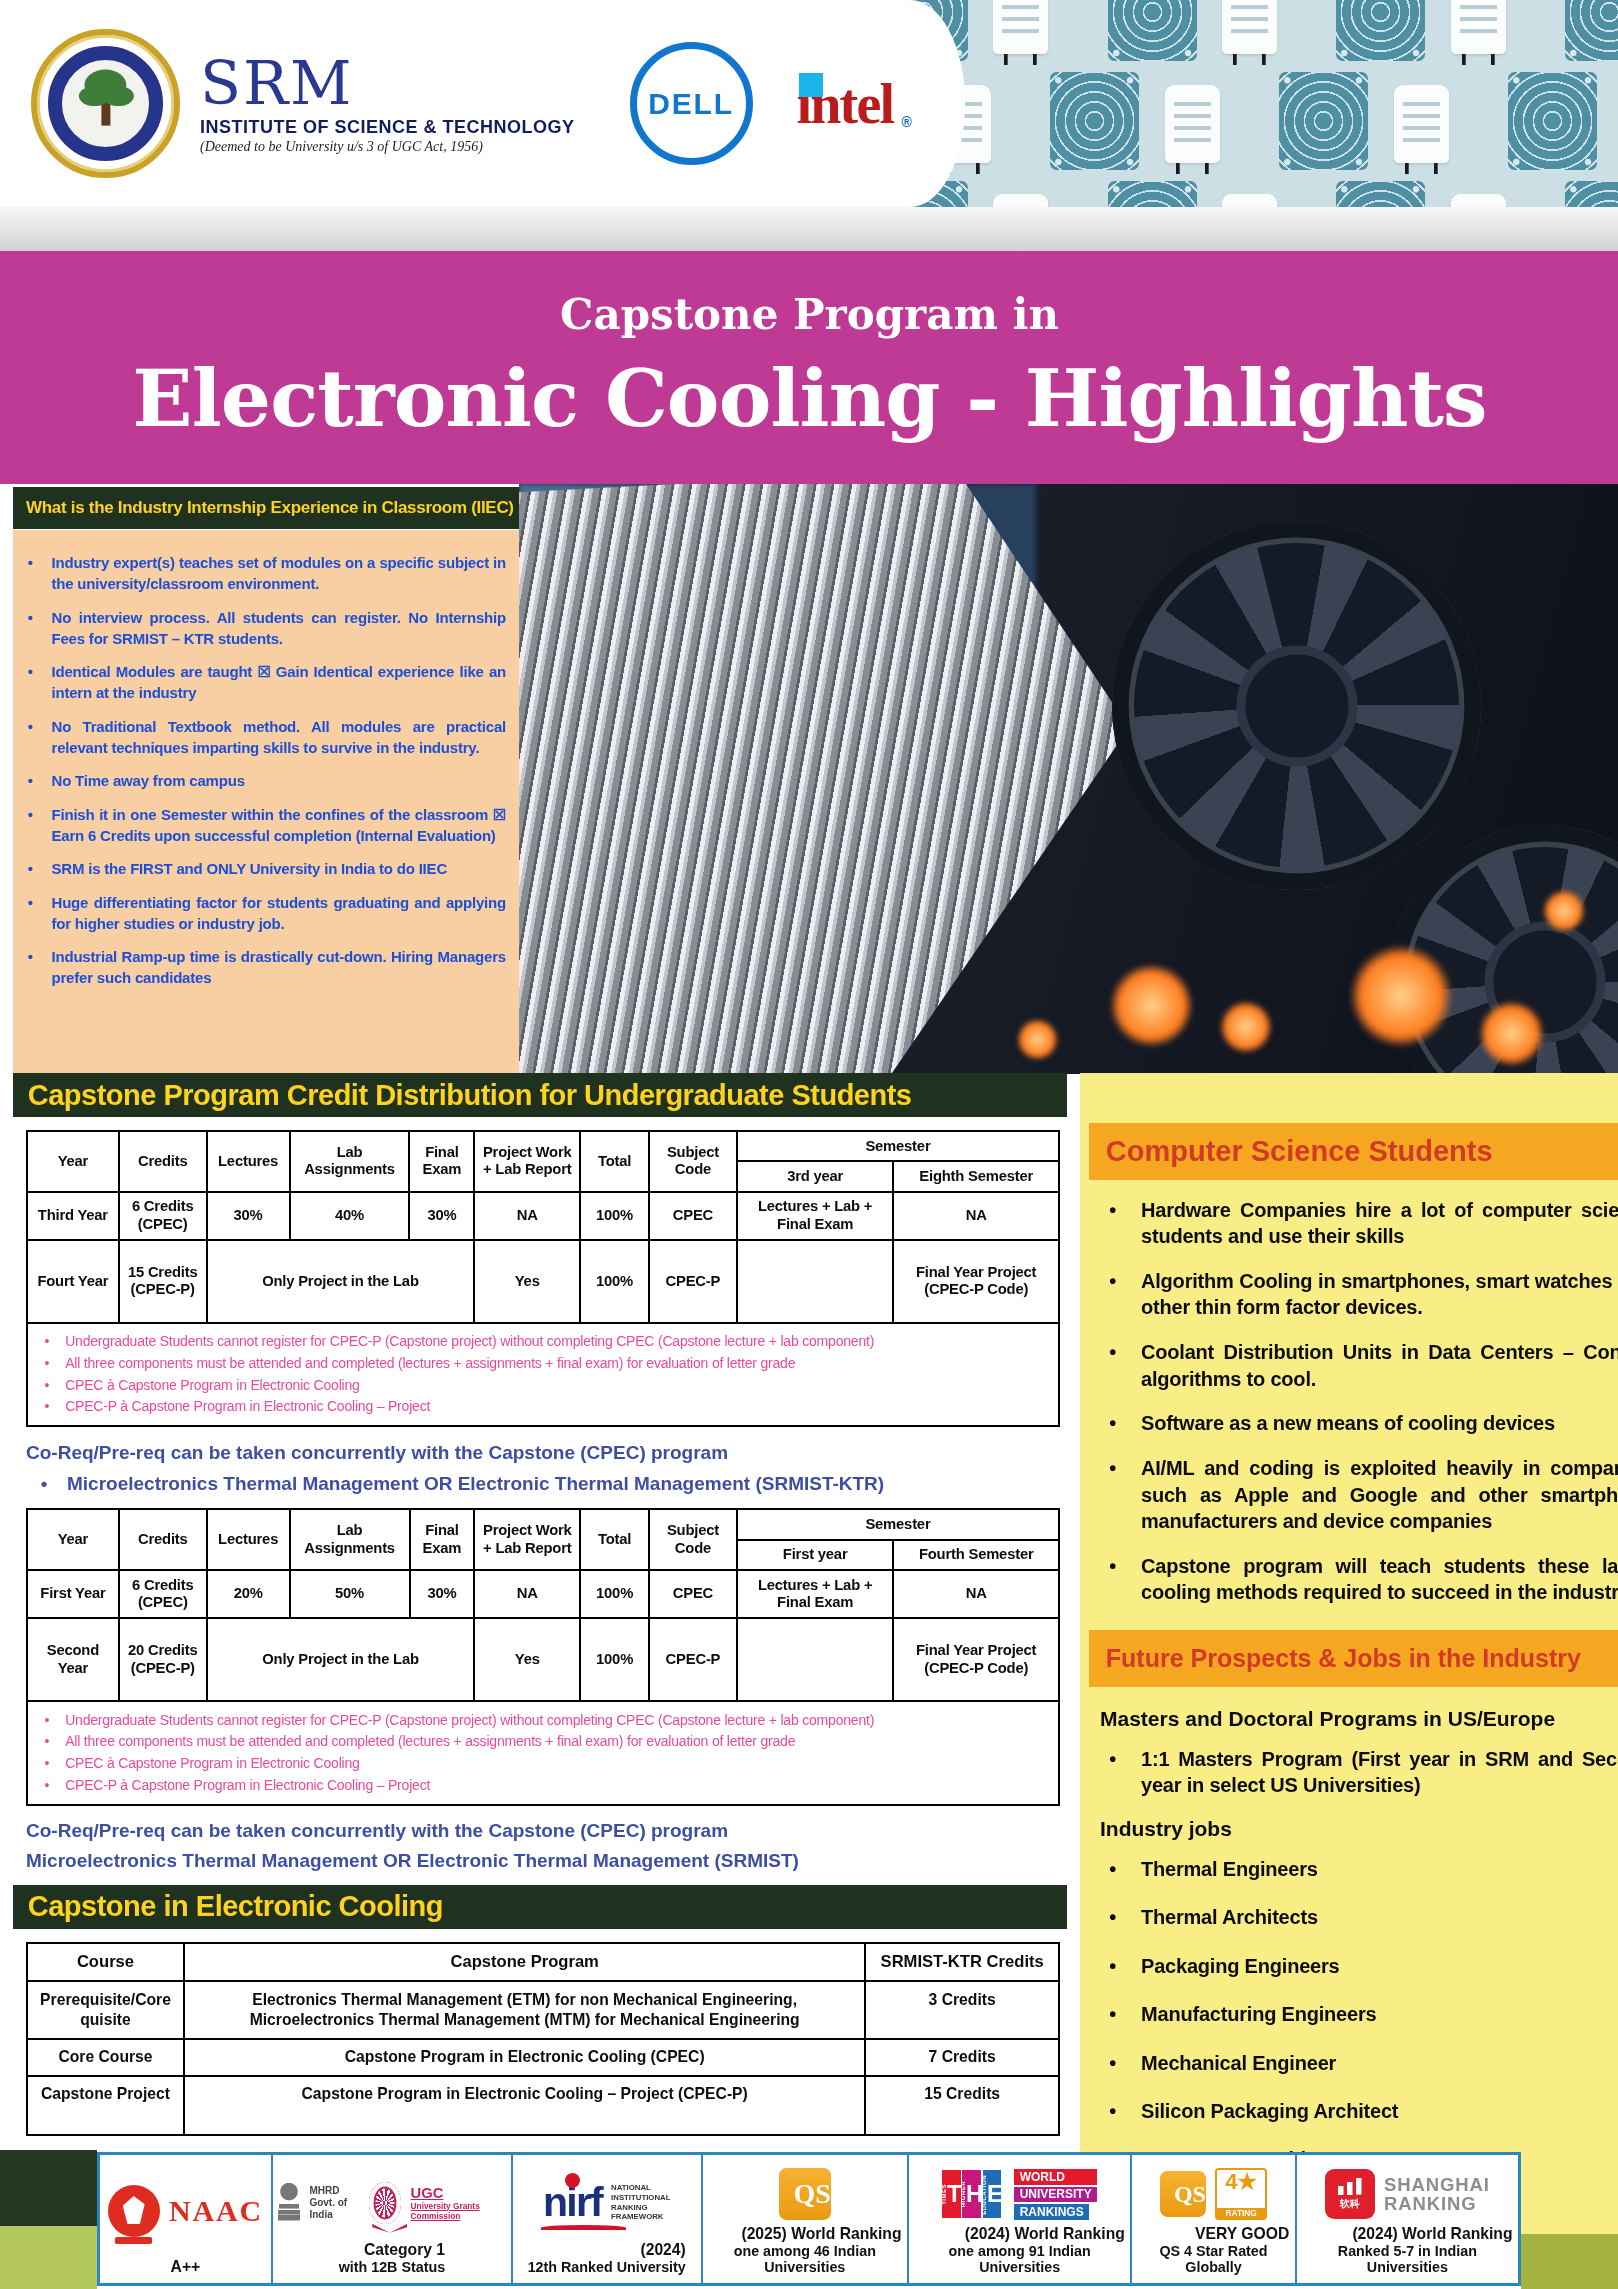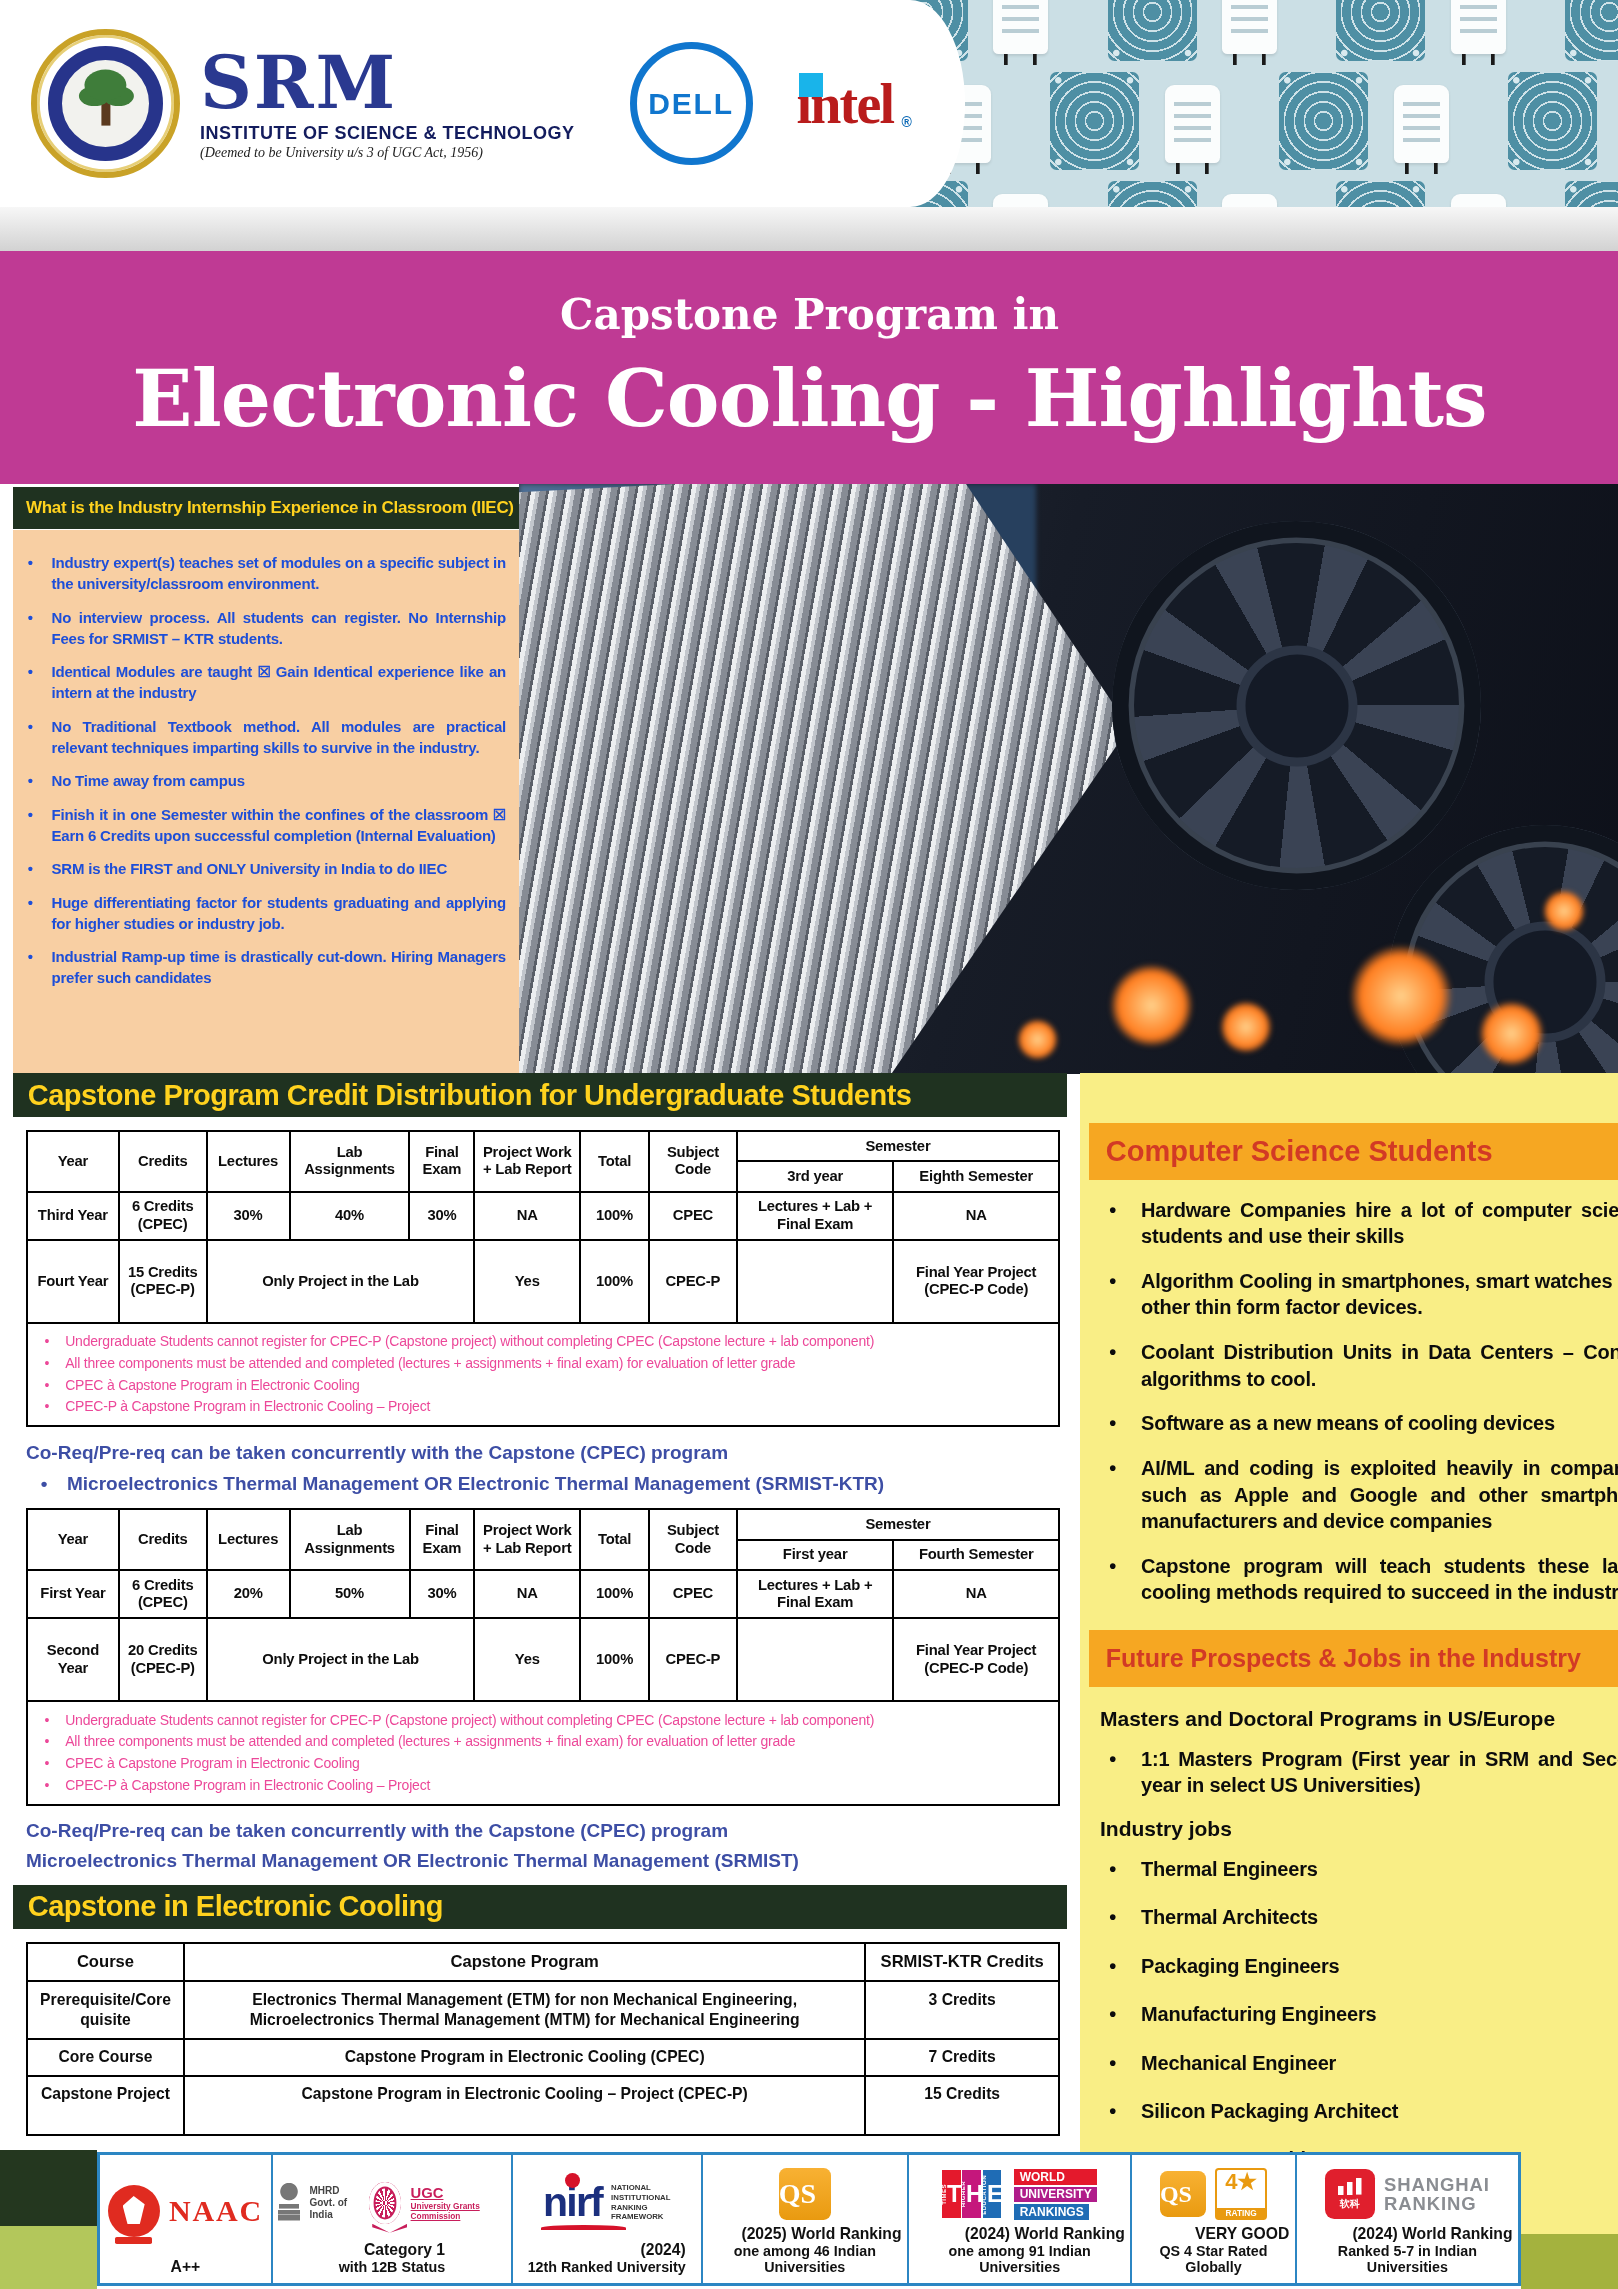--- a/index.html
+++ b/index.html
@@ -27,21 +27,21 @@
   .logo-card{position:absolute;left:0;top:0;width:965px;height:207px;background:#fff;
      border-radius:0 55px 55px 0 / 0 103px 103px 0;display:flex;align-items:center;padding-left:31px;box-sizing:border-box;z-index:2;}
   .seal{position:relative;width:137px;height:137px;border-radius:50%;background:#fff;
      border:6.5px solid #c9a227;box-shadow:0 0 0 2.8px #e7cf77 inset;flex:0 0 auto;}
   .seal::before{content:"";position:absolute;left:11px;top:11px;right:11px;bottom:11px;border-radius:50%;
      border:14.8px solid #27348b;background:#f2f2ee;}
   .seal .tree{position:absolute;left:50%;top:52%;width:9.2px;height:28px;background:#5b3a1e;transform:translate(-50%,-30%);}
   .seal .tree::before{content:"";position:absolute;left:-16.6px;top:-28px;width:42px;height:31px;border-radius:50%;
      background:#3f7d3a;box-shadow:-11px 11px 0 -5.5px #3f7d3a, 13px 11px 0 -5.5px #3f7d3a;}
   .srm-text{margin-left:20px;line-height:1;}
-  .srm-title{font-family:"DejaVu Serif","Liberation Serif",serif;font-weight:700;font-size:72px;color:#2a3990;letter-spacing:1.8px;}
+  .srm-title{font-family:"DejaVu Serif","Liberation Serif",serif;font-weight:400;font-size:60px;color:#2a3990;letter-spacing:1.8px;}
   .srm-sub{font-size:18px;font-weight:700;color:#131c5e;letter-spacing:0.5px;margin-top:5.5px;}
   .srm-deemed{font-family:"Liberation Serif",serif;font-style:italic;font-size:14px;color:#222;margin-top:3.7px;}
   .dell-wrap{margin-left:55px;width:109px;height:109px;border-radius:50%;border:7.4px solid #1076ce;
      display:flex;align-items:center;justify-content:center;flex:0 0 auto;}
   .dell-text{color:#1076ce;font-weight:700;font-size:30px;letter-spacing:1.8px;}
   .intel-wrap{position:relative;margin-left:44px;flex:0 0 auto;}
   .intel-text{color:#b91c1c;font-weight:700;font-size:56px;letter-spacing:-1.8px;font-family:Liberation Serif, serif;}
   .intel-sq{position:absolute;left:2.8px;top:1.8px;width:24px;height:24px;background:#19b4ea;}
   .intel-r{position:absolute;right:-18.5px;bottom:5.5px;font-size:14px;color:#0a68b5;font-weight:700;}
 
@@ -148,21 +148,21 @@
      background:repeating-conic-gradient(#c81e5b 0 12deg,#fff 12deg 24deg);box-shadow:inset 0 0 0 4.6px #fff,inset 0 0 0 6.5px #c81e5b;}
   .ugc-art::after{content:"";position:absolute;left:3.7px;bottom:-9.2px;width:35px;height:9.2px;background:#c81e5b;
      clip-path:polygon(0 0,50% 100%,100% 0,100% 40%,50% 100%,0 40%);}
   .ugc-text{color:#c81e5b;font-weight:700;font-size:14.8px;text-decoration:underline;line-height:1.1;}
   .ugc-sub{color:#c81e5b;font-weight:700;font-size:8.3px;text-decoration:underline;}
   .nirf-word{position:relative;font-weight:700;font-size:41px;color:#1b2f7e;letter-spacing:-1.8px;line-height:.9;}
   .nirf-word::before{content:"";position:absolute;left:22px;top:-11px;width:14.8px;height:14.8px;border-radius:50%;background:#d6122a;}
   .nirf-word::after{content:"";position:absolute;left:-1.8px;bottom:-9.2px;width:85px;height:5.5px;background:#d6122a;border-radius:50% 50% 0 0;}
   .nirf-sub{font-size:7.8px;font-weight:700;color:#333;line-height:1.25;}
   .qs-sq{width:52px;height:52px;border-radius:7.4px;background:linear-gradient(#f8b133,#e99a10);
-     display:flex;align-items:center;justify-content:flex-start;}
+     display:flex;align-items:center;justify-content:flex-end;}
   .qs-sq span{color:#fff;font-family:"Liberation Serif",serif;font-weight:700;font-size:28px;}
   .the-blocks{display:flex;gap:1.8px;}
   .the-blocks b{display:flex;align-items:center;justify-content:center;width:18.5px;height:48px;color:#fff;
      font-size:24px;font-weight:700;}
   .the-t{background:#e4192c;}.the-h{background:#c5177c;}.the-e{background:#1f6cb5;}
   .the-small{writing-mode:vertical-rl;transform:rotate(180deg);font-size:6px;font-weight:700;color:#fff;letter-spacing:0.5px;}
   .the-words{display:flex;flex-direction:column;gap:1.8px;margin-left:3.7px;}
   .the-words i{font-style:normal;color:#fff;font-weight:700;font-size:12px;padding:0.9px 5.5px;}
   .w-red{background:#e4192c;}.w-mag{background:#b01c8a;}.w-blu{background:#1f6cb5;align-self:flex-start;}
   .rate-box{width:48px;height:48px;border:2.8px solid #e99a10;border-radius:3.7px;display:flex;flex-direction:column;align-items:center;}

